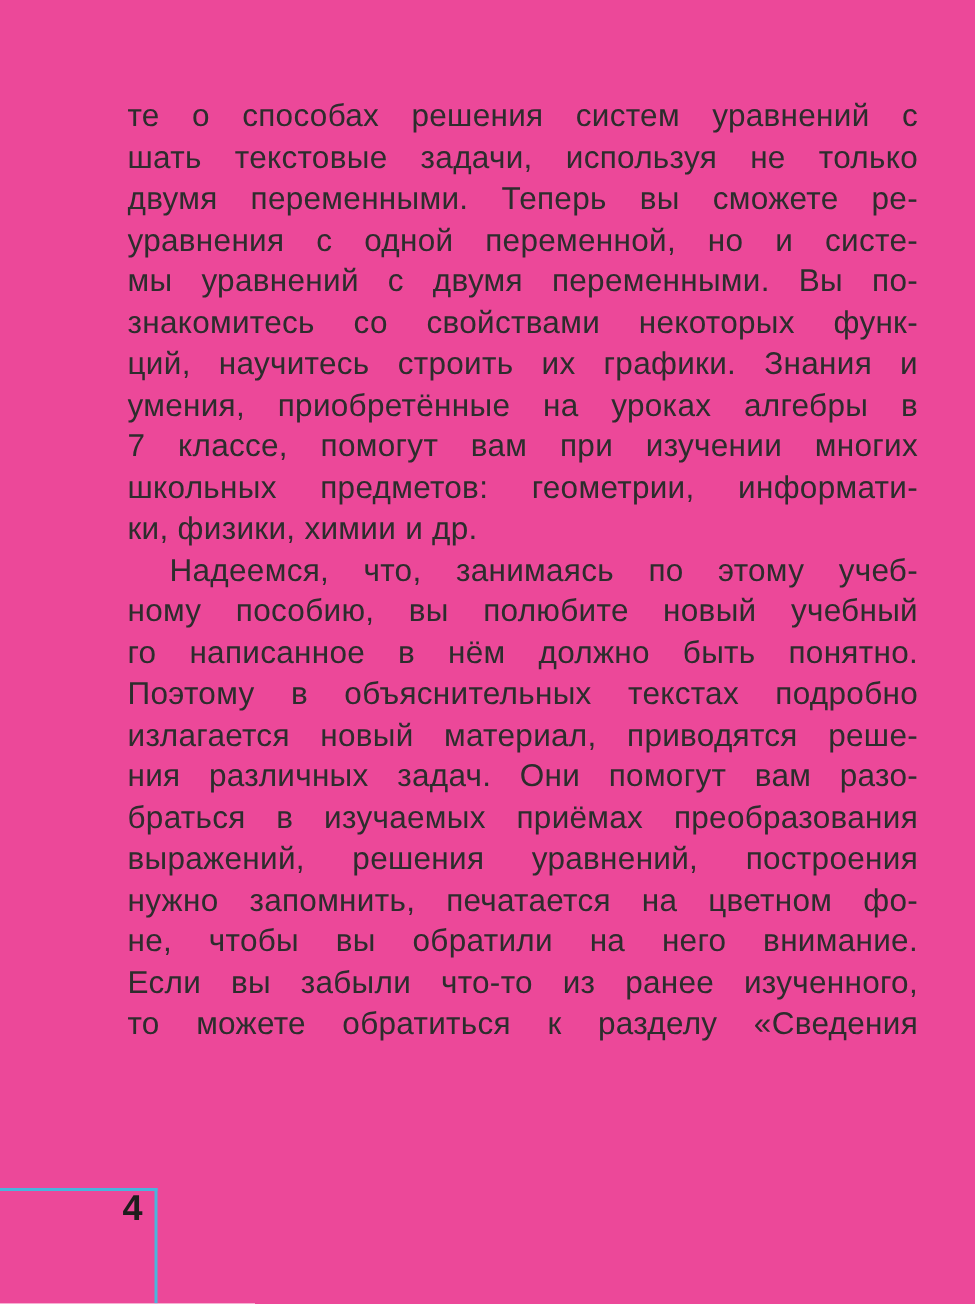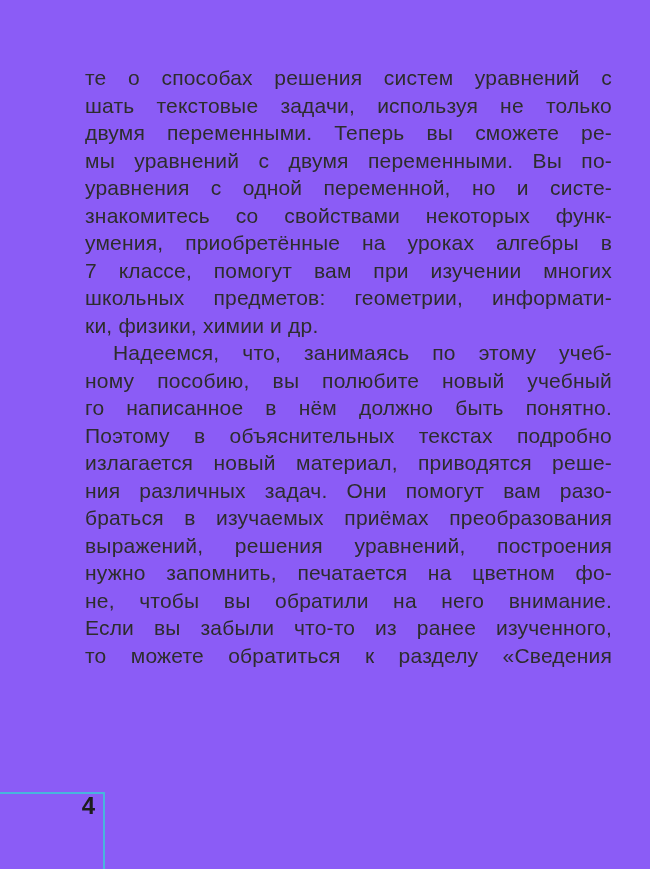--- a/index.html
+++ b/index.html
@@ -4,21 +4,21 @@
 <style>
   html, body {
     margin: 0;
     padding: 0;
     background: #ffffff;
   }
   .page {
     position: relative;
     width: 650px;
     height: 869px;
-    background: #8b5cf6;
+    background: #ec4899;
     overflow: hidden;
     font-family: "Liberation Sans", "DejaVu Sans", sans-serif;
   }
   .body-text {
     position: absolute;
     left: 85px;
     top: 64px;
     width: 527px;
     color: #2d2d2d;
     font-size: 21px;
@@ -71,23 +71,24 @@
 <body>
 
 <div class="page">
 
   <div class="body-text">
 
     <div>
       <div class="line">те о способах решения систем уравнений с</div>
       <div class="line">шать текстовые задачи, используя не только</div>
       <div class="line">двумя переменными. Теперь вы сможете ре-</div>
+      <div class="line">уравнения с одной переменной, но и систе-</div>
       <div class="line">мы уравнений с двумя переменными. Вы по-</div>
-      <div class="line">уравнения с одной переменной, но и систе-</div>
       <div class="line">знакомитесь со свойствами некоторых функ-</div>
+      <div class="line">ций, научитесь строить их графики. Знания и</div>
       <div class="line">умения, приобретённые на уроках алгебры в</div>
       <div class="line">7 классе, помогут вам при изучении многих</div>
       <div class="line">школьных предметов: геометрии, информати-</div>
       <div class="line line--flush">ки, физики, химии и др.</div>
     </div>
 
     <div>
       <div class="line line--indent">Надеемся, что, занимаясь по этому учеб-</div>
       <div class="line">ному пособию, вы полюбите новый учебный</div>
       <div class="line">го написанное в нём должно быть понятно.</div>

